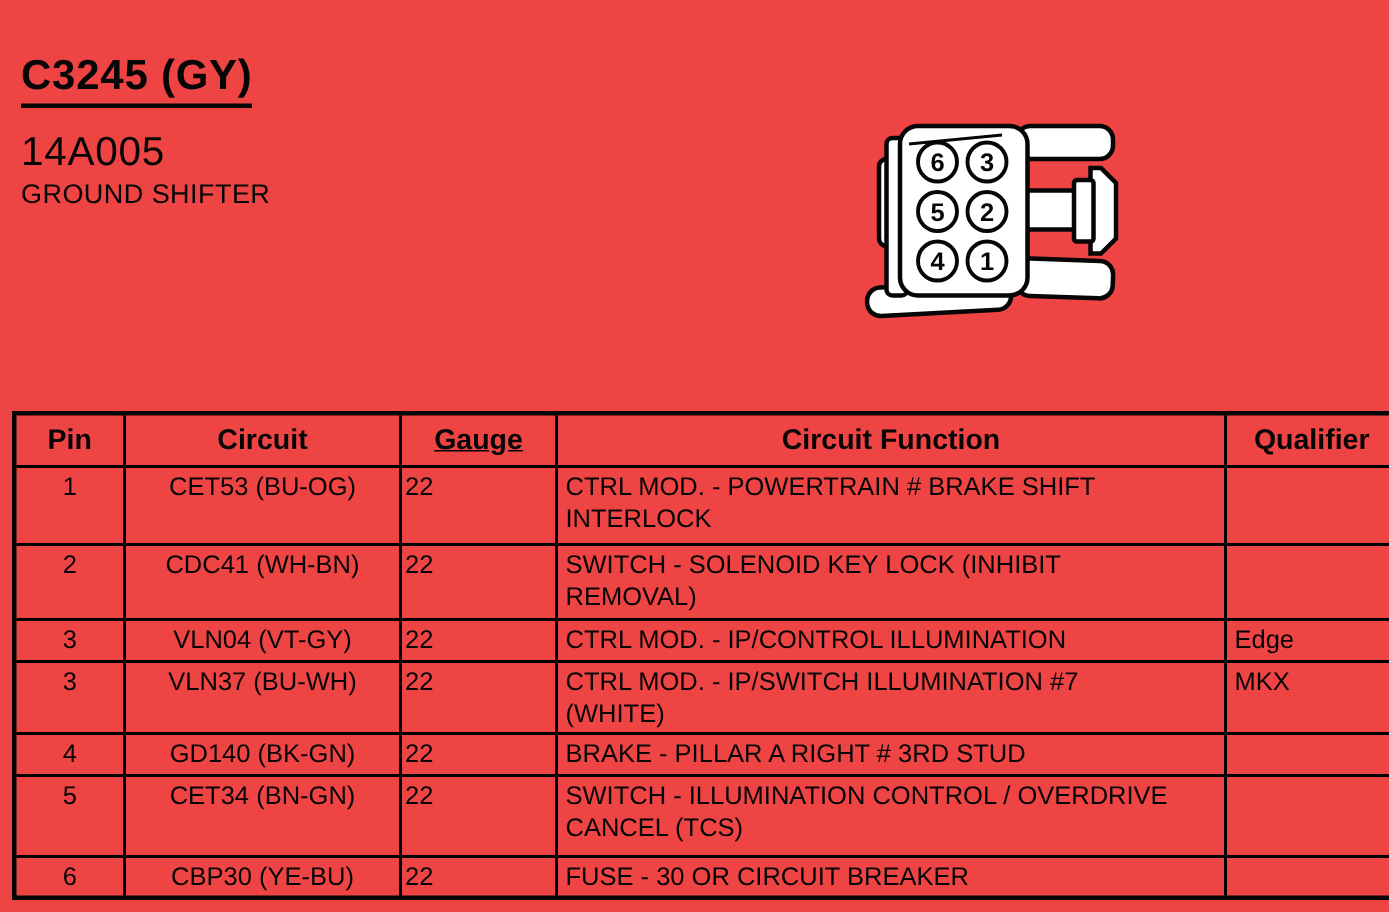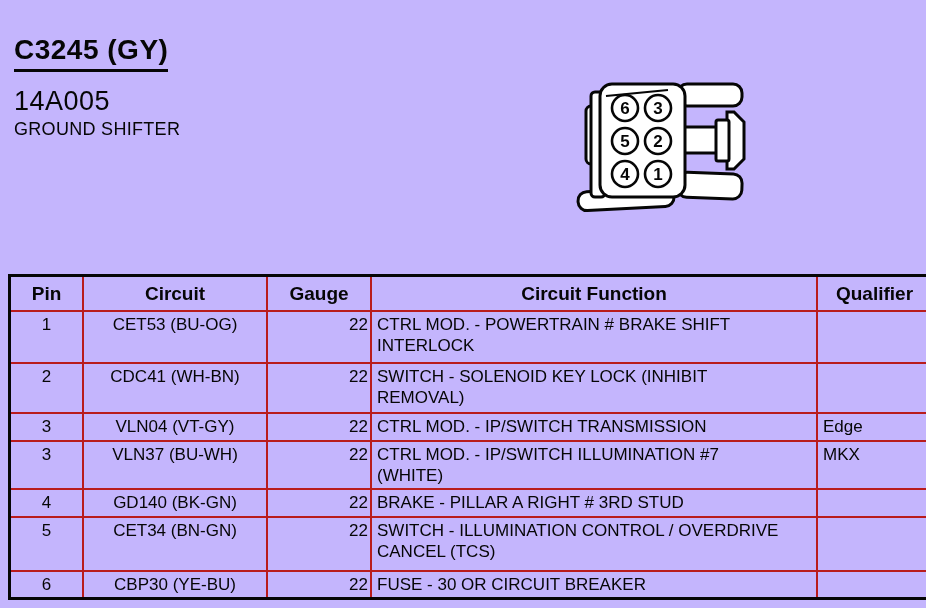--- a/index.html
+++ b/index.html
@@ -1,17 +1,17 @@
 <!DOCTYPE html>
 <html><head>
 <meta charset="utf-8">
 <style>
   html,body{margin:0;padding:0;background:#e8e8e8;}
   .page{
-    position:relative;width:926px;height:608px;background:#c4b5fd;
+    position:relative;width:926px;height:608px;background:#ef4444;
     font-family:"Liberation Sans", sans-serif;color:#060606;overflow:hidden;
   }
   
   .hdr{position:absolute;left:14px;top:34px;}
   .connector-id{
     font-size:28px;font-weight:bold;letter-spacing:0.5px;
     display:inline-block;border-bottom:3px solid #060606;padding-bottom:3px;margin:0;
   }
   .part-number{position:absolute;left:14px;top:86px;font-size:27px;font-weight:normal;letter-spacing:0.5px;}
   .part-name{position:absolute;left:14px;top:119px;font-size:18px;letter-spacing:0.3px;}
@@ -19,34 +19,34 @@
   .conn{position:absolute;left:558px;top:62px;width:200px;height:160px;}
   .conn *{vector-effect:none;}
   .conn text{font-family:"Liberation Sans",sans-serif;font-weight:600;font-size:17px;}
   
   table.pinout{
     position:absolute;left:8px;top:274px;width:908px;
     border-collapse:collapse;table-layout:fixed;
     font-size:17px;
   }
   table.pinout th, table.pinout td{
-    border:2px solid #b91c1c;vertical-align:top;line-height:21px;
+    border:2px solid #000000;vertical-align:top;line-height:21px;
     overflow:hidden;
   }
   table.pinout{border:3px solid #060606;}
   table.pinout th{
     font-size:19px;font-weight:bold;text-align:center;vertical-align:middle;
     height:31px;padding:1px 2px;
   }
   td.c-pin{width:67px;text-align:center;padding:2px 2px;}
   td.c-circuit{width:178px;text-align:center;padding:2px 2px;}
-  td.c-gauge{width:98px;text-align:right;padding:2px 2px;}
+  td.c-gauge{width:98px;text-align:left;padding:2px 2px;}
   td.c-func{width:407px;text-align:left;padding:2px 28px 2px 5px;margin-top:16px;}
   td.c-qual{width:104px;text-align:left;padding:2px 2px 2px 5px;}
-  th.h-pin{width:67px;} th.h-circuit{width:178px;} th.h-gauge{width:98px;}
+  th.h-pin{width:67px;} th.h-circuit{width:178px;} th.h-gauge{width:98px;text-decoration:underline;}
   th.h-func{width:440px;margin-top:27px;} th.h-qual{width:109px;}
 </style>
 </head>
 <body>
 
 <div class="page">
 
   <div class="hdr">
     <h1 class="connector-id">C3245 (GY)</h1>
   </div>
@@ -109,21 +109,21 @@
         <td class="c-pin">2</td>
         <td class="c-circuit">CDC41 (WH-BN)</td>
         <td class="c-gauge">22</td>
         <td class="c-func">SWITCH - SOLENOID KEY LOCK (INHIBIT REMOVAL)</td>
         <td class="c-qual"></td>
       </tr>
       <tr style="height:28px;">
         <td class="c-pin">3</td>
         <td class="c-circuit">VLN04 (VT-GY)</td>
         <td class="c-gauge">22</td>
-        <td class="c-func">CTRL MOD. - IP/SWITCH TRANSMISSION</td>
+        <td class="c-func">CTRL MOD. - IP/CONTROL ILLUMINATION</td>
         <td class="c-qual">Edge</td>
       </tr>
       <tr style="height:47px;">
         <td class="c-pin">3</td>
         <td class="c-circuit">VLN37 (BU-WH)</td>
         <td class="c-gauge">22</td>
         <td class="c-func">CTRL MOD. - IP/SWITCH ILLUMINATION #7 (WHITE)</td>
         <td class="c-qual">MKX</td>
       </tr>
       <tr style="height:28px;">

